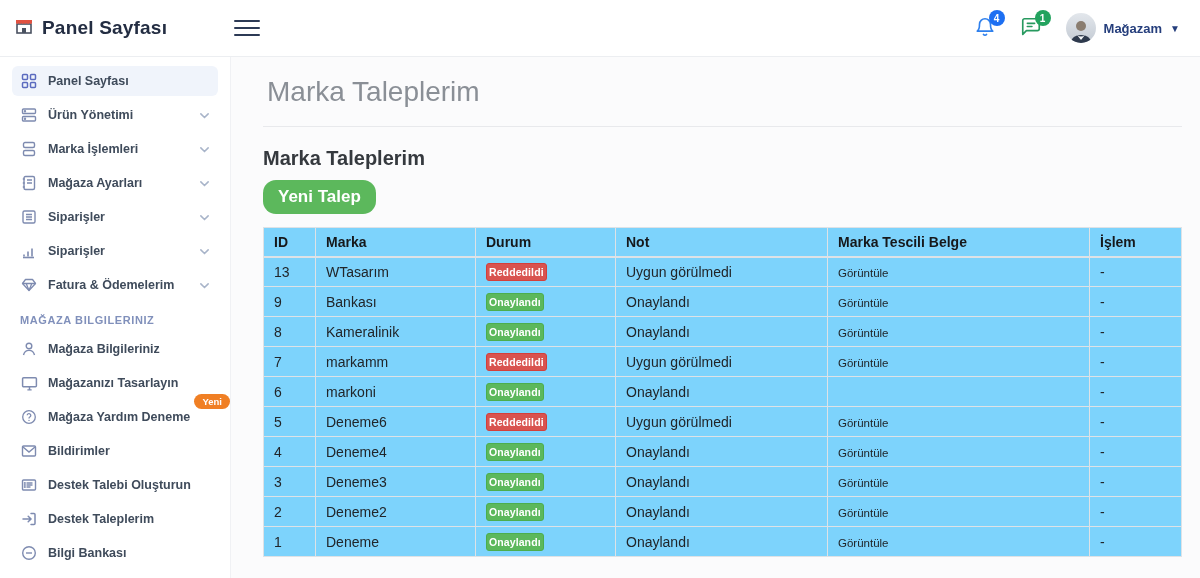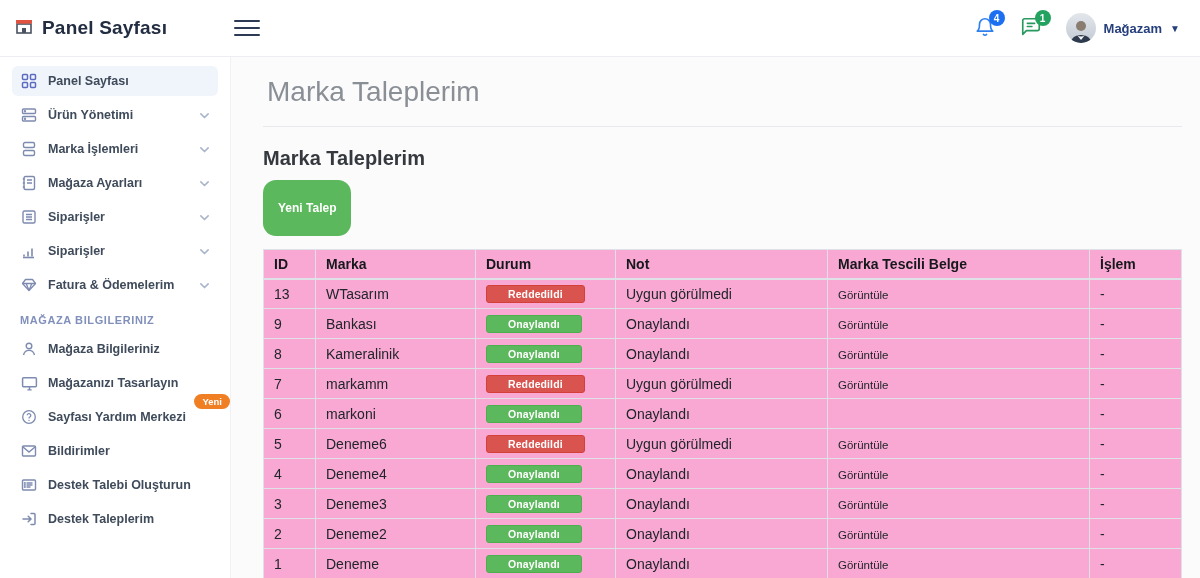--- a/index.html
+++ b/index.html
@@ -41,33 +41,33 @@
   .nav-chevron { margin-left:auto; display:flex; }
   .section-title { font-size:11px; font-weight:bold; letter-spacing:.6px; color:#8090bb;
     padding:10px 8px 8px 8px; }
   .yeni-badge { background:#f07f24; color:#fff; font-size:9.5px; font-weight:bold;
     padding:2px 8px; border-radius:9px; margin-left:6px;margin-top:36px; }
 
   
   .page-title { font-size:28px; color:#8a8f96; font-weight:400; padding:8px 0 18px 4px; }
   .title-divider { border:none; border-top:1px solid #e8e9ec; margin:0 0 0 0; }
   .section-heading { font-size:20px; color:#35393e; font-weight:bold; margin:20px 0 10px 0; }
-  .btn-new { display:inline-block; background:#5cb85c; color:#fff; font-size:12px;
-    font-weight:bold; padding:21px 15px; border:none; border-radius:13px; cursor:pointer;
+  .btn-new { display:inline-block; background:#5cb85c; color:#fff; font-size:17px;
+    font-weight:bold; padding:7px 15px; border:none; border-radius:13px; cursor:pointer;
     margin-bottom:13px; }
 
-  table { border-collapse:collapse; background:#f9a8d4; table-layout:fixed; width:918px; }
+  table { border-collapse:collapse; background:#7dd3fc; table-layout:fixed; width:918px; }
   th, td { border:1px solid #dee2e6; text-align:left; vertical-align:middle; }
   th { font-size:14px; font-weight:bold; color:#16181b; padding:5px 10px; height:29px;
     border-bottom-width:2px; }
   td { font-size:14px; color:#212529; padding:4px 10px; height:30px; }
   col.c-id{width:52px;} col.c-marka{width:160px;} col.c-durum{width:140px;}
   col.c-not{width:212px;} col.c-belge{width:262px;} col.c-islem{width:92px;}
   .status-badge { display:inline-block; color:#fff; font-size:10.5px; font-weight:bold;
-    padding:2px 21px; border-radius:3px; letter-spacing:.1px; }
+    padding:2px 2px; border-radius:3px; letter-spacing:.1px; }
   .status-success { background:#5cb85c; border:1px solid #4cae4c; }
   .status-danger { background:#d9534f; border:1px solid #d43f3a; }
   .belge-link { font-size:11.5px; color:#212529; text-decoration:none; cursor:pointer; }
 </style>
 </head>
 <body>
 
 <div class="topbar">
   <div class="brand">
     <span>
@@ -242,21 +242,21 @@
           <span class="yeni-badge">Yeni</span>
         </div>
         <div class="nav-item">
           <span class="nav-icon">
             <svg width="16" height="16" viewBox="0 0 16 16" fill="none" stroke="#7e8bb0" stroke-width="1.3">
               <circle cx="8" cy="8" r="6.3"></circle>
               <path d="M6.2 6.2a1.8 1.8 0 1 1 2.6 1.8c-.6.3-.8.7-.8 1.4"></path>
               <circle cx="8" cy="11.4" r="0.7" fill="#7e8bb0" stroke="none"></circle>
             </svg>
           </span>
-          <span class="nav-label">Sayfası Yardım Merkezi</span>
+          <span class="nav-label">Mağaza Yardım Deneme</span>
         </div>
         <div class="nav-item">
           <span class="nav-icon">
             <svg width="16" height="16" viewBox="0 0 16 16" fill="none" stroke="#7e8bb0" stroke-width="1.4">
               <rect x="1.5" y="3" width="13" height="10" rx="1"></rect>
               <path d="M2 4l6 5 6-5"></path>
             </svg>
           </span>
           <span class="nav-label">Bildirimler</span>
         </div>
@@ -273,20 +273,29 @@
           <span class="nav-label">Destek Talebi Oluşturun</span>
         </div>
         <div class="nav-item">
           <span class="nav-icon">
             <svg width="16" height="16" viewBox="0 0 16 16" fill="none" stroke="#7e8bb0" stroke-width="1.5" stroke-linecap="round">
               <path d="M10 2.5h3a1 1 0 0 1 1 1v9a1 1 0 0 1-1 1h-3"></path>
               <path d="M2 8h8M7.2 5.2L10 8l-2.8 2.8"></path>
             </svg>
           </span>
           <span class="nav-label">Destek Taleplerim</span>
+        </div>
+        <div class="nav-item">
+          <span class="nav-icon">
+            <svg width="16" height="16" viewBox="0 0 16 16" fill="none" stroke="#7e8bb0" stroke-width="1.4">
+              <circle cx="8" cy="8" r="6.3"></circle>
+              <path d="M5 8h6"></path>
+            </svg>
+          </span>
+          <span class="nav-label">Bilgi Bankası</span>
         </div>
       </div>
   </div>
 
   <div class="main">
     <div class="page-title">Marka Taleplerim</div>
     <hr class="title-divider">
     <div class="section-heading">Marka Taleplerim</div>
     <button class="btn-new">Yeni Talep</button>
     <table>

